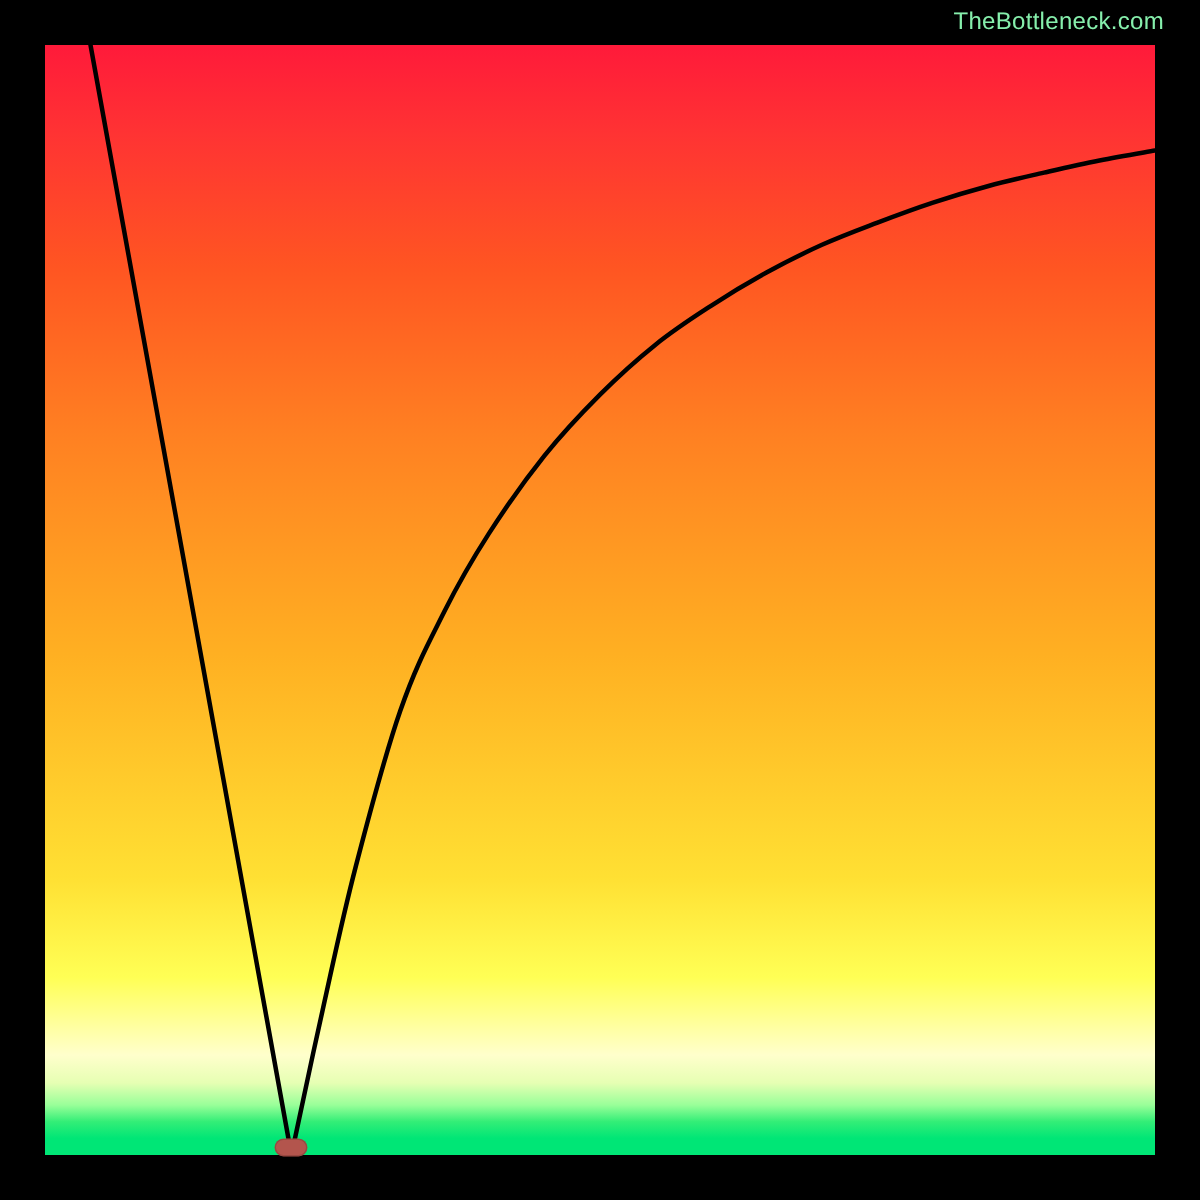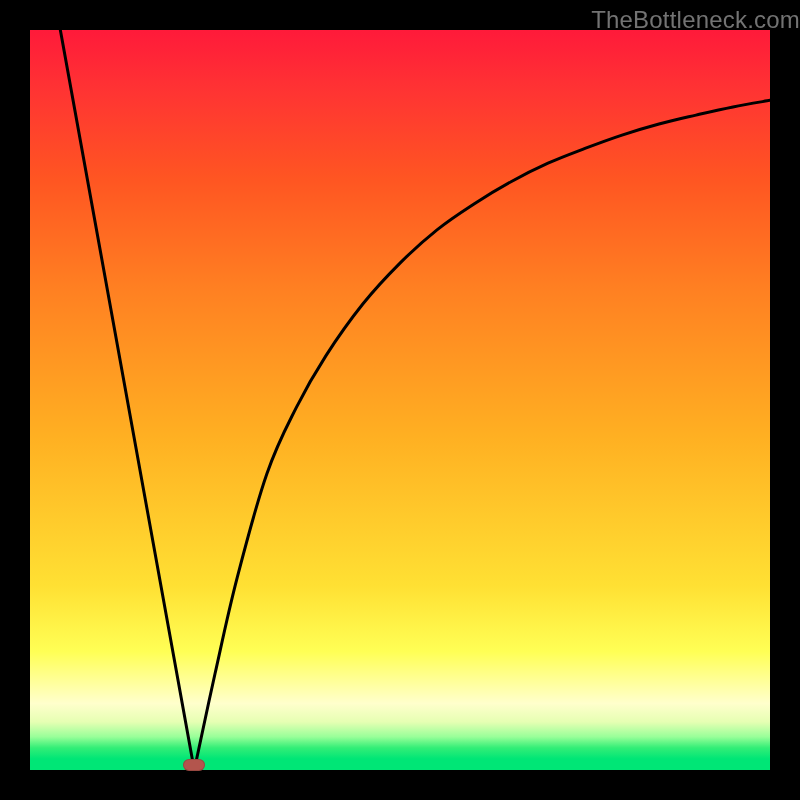--- a/index.html
+++ b/index.html
@@ -35,23 +35,23 @@
       #e6ffb3 93.5%,
       #99ff99 95.5%,
       #33ee77 97%,
       #00e676 98.5%,
       #00e676 100%
     );
   }
   .watermark {
     position: absolute;
     top: 6px;
-    right: 0;
-    color: #737373;
-    font-size: 24px;
+    right: 24px;
+    color: #86efac;
+    font-size: 16px;
     letter-spacing: 0.2px;
     font-weight: 500;
   }
   svg.curve {
     position: absolute;
     inset: 0;
   }
   .marker {
     position: absolute;
     width: 22px;

